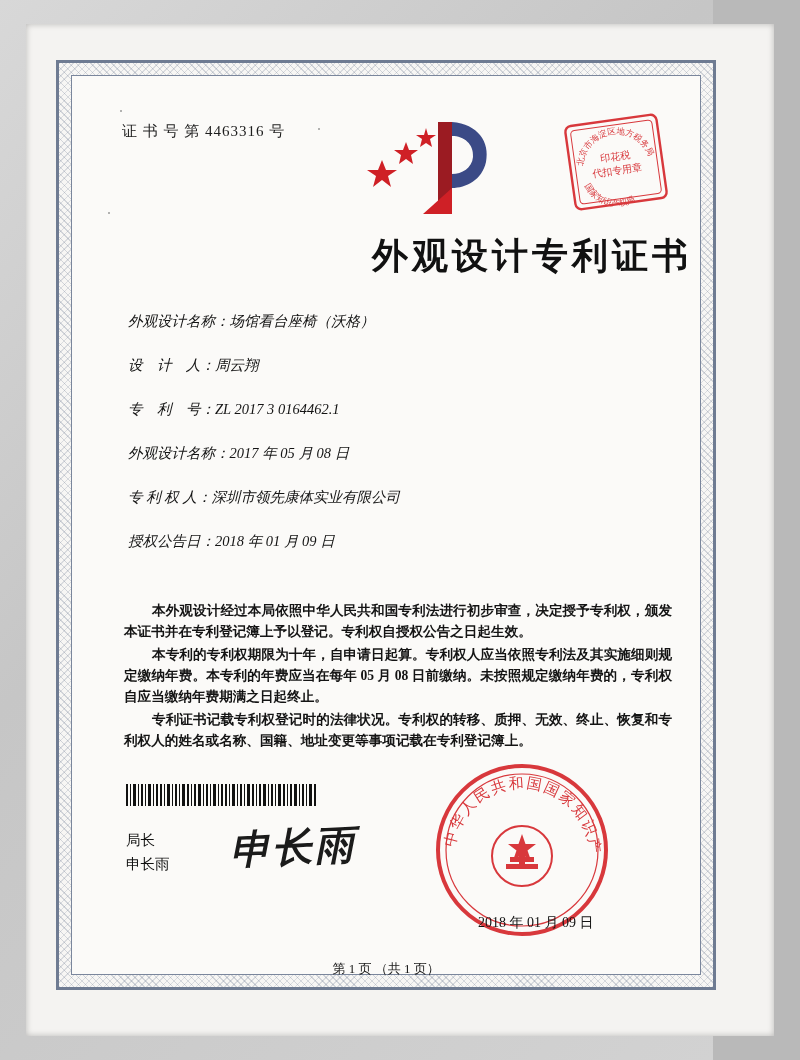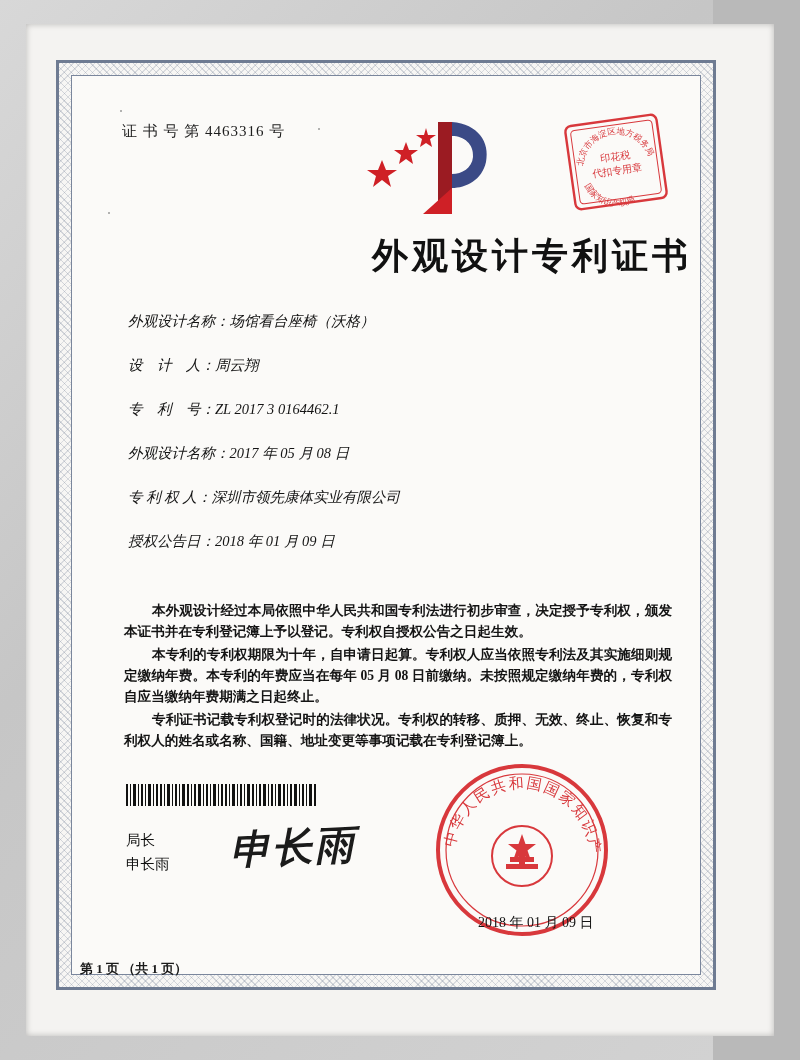--- a/index.html
+++ b/index.html
@@ -151,23 +151,23 @@
   .seal-date {
     position: absolute;
     left: 398px; top: 830px;
     font-size: 14px;
     color: #141414;
   }
   .footer {
     position: absolute;
     left: 0; top: 876px;
     width: 612px;
+    text-align: center;
     font-size: 13px;
     color: #1a1a1a;
-    font-weight: bold;
   }
   .dot {
     position: absolute;
     width: 2px; height: 2px;
     background: #9a9a9a;
     border-radius: 50%;
   }
 </style>
 </head>
 <body>

